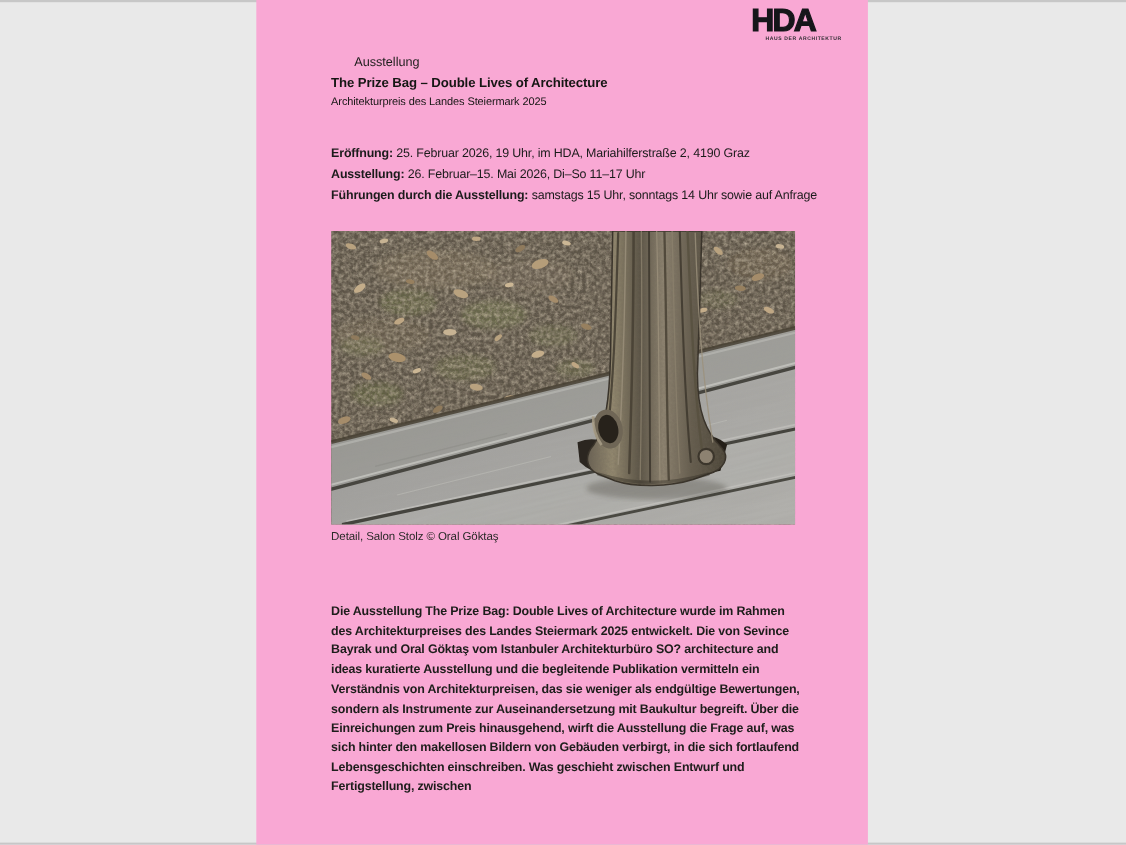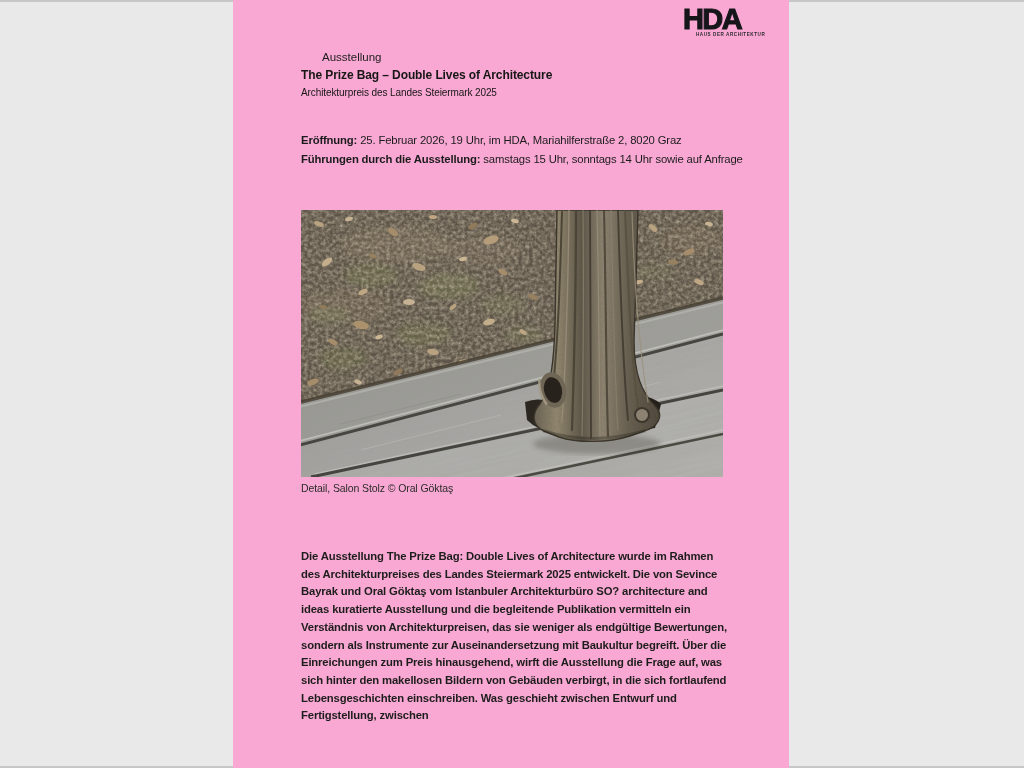--- a/index.html
+++ b/index.html
@@ -62,21 +62,24 @@
       <div class="logo-main">HDA</div>
       <div class="logo-sub">HAUS DER ARCHITEKTUR</div>
     </a>
 
     <div class="kicker">Ausstellung</div>
     <h1 class="title">The Prize Bag – Double Lives of Architecture</h1>
     <h2 class="subtitle">Architekturpreis des Landes Steiermark 2025</h2>
 
     <div class="details">
       <div class="detail-row">
-        <span class="detail-label">Eröffnung:</span><span class="detail-value">25. Februar 2026, 19 Uhr, im HDA, Mariahilferstraße 2, 8020 Graz</span>
+        <span class="detail-label">Eröffnung:</span><span class="detail-value">25. Februar 2026, 19 Uhr, im HDA, Mariahilferstraße 2, 4190 Graz</span>
+      </div>
+      <div class="detail-row">
+        <span class="detail-label">Ausstellung:</span><span class="detail-value">26. Februar–15. Mai 2026, Di–So 11–17 Uhr</span>
       </div>
       <div class="detail-row">
         <span class="detail-label">Führungen durch die Ausstellung:</span><span class="detail-value">samstags 15 Uhr, sonntags 14 Uhr sowie auf Anfrage</span>
       </div>
     </div>
 
     <figure class="photo">
       <svg viewBox="0 0 422 267" preserveAspectRatio="none" xmlns="http://www.w3.org/2000/svg">
         <defs>
           <clipPath id="photoClip">

